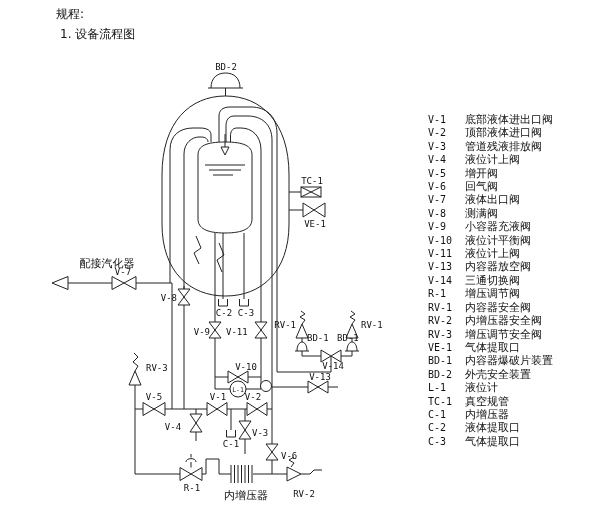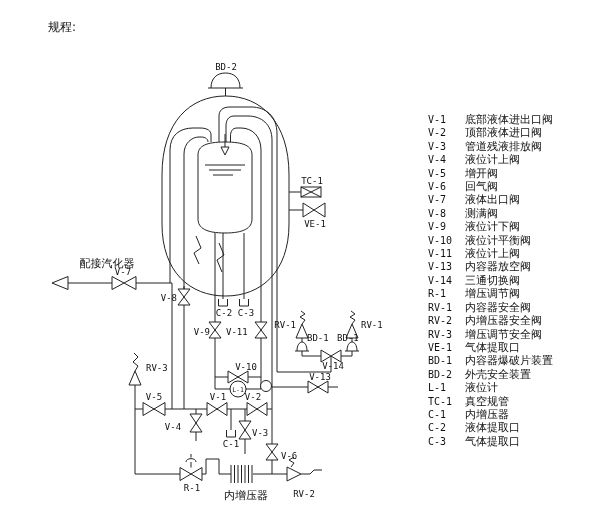--- a/index.html
+++ b/index.html
@@ -1,36 +1,37 @@
 <!DOCTYPE html>
 <html><head>
 <meta charset="utf-8">
 <style>
   html,body{margin:0;padding:0;background:#fff;}
   #stage{position:relative;width:616px;height:511px;background:#fff;overflow:hidden;
          font-family:"DejaVu Sans","Liberation Sans",sans-serif;color:#111;}
   .hdr{position:absolute;font-size:12px;color:#111;white-space:pre;}
-  #heading{left:48px;top:6px;margin-top:13px;}
+  #heading{left:56px;top:6px;}
   #subheading{left:60px;top:26px;}
   #diagram-svg{position:absolute;left:0;top:0;}
   #legend{position:absolute;left:428px;top:113px;font-size:11px;line-height:13.4px;color:#111;}
   .legend-row{display:flex;white-space:nowrap;}
   .lk{display:inline-block;width:37px;font-family:"DejaVu Sans Mono","Liberation Mono",monospace;font-size:10px;}
   .ld{display:inline-block;}
   svg text{fill:#111;font-family:"DejaVu Sans Mono","Liberation Mono",monospace;font-size:9px;}
   svg text.cjk{font-family:"DejaVu Sans","Liberation Sans",sans-serif;font-size:11px;}
   svg .ln{stroke:#222;stroke-width:1;fill:none;}
   svg .sym{stroke:#222;stroke-width:1;fill:#fff;}
 </style>
 </head>
 <body>
 
 <div id="stage">
 
   <div id="heading" class="hdr">规程:</div>
+  <div id="subheading" class="hdr">1. 设备流程图</div>
 
   <svg id="diagram-svg" width="616" height="511" viewBox="0 0 616 511">
 
     <g>
 
       <line class="ln" x1="68" y1="283" x2="112" y2="283"></line>
       <line class="ln" x1="136" y1="283" x2="172" y2="283"></line>
       <line class="ln" x1="172" y1="283" x2="172" y2="409"></line>
 
       <line class="ln" x1="184" y1="286" x2="184" y2="409"></line>
@@ -279,21 +280,21 @@
         <span class="ld">液体出口阀</span>
       </div>
 
       <div class="legend-row">
         <span class="lk">V-8</span>
         <span class="ld">测满阀</span>
       </div>
 
       <div class="legend-row">
         <span class="lk">V-9</span>
-        <span class="ld">液位计下阀</span>
+        <span class="ld">小容器充液阀</span>
       </div>
 
       <div class="legend-row">
         <span class="lk">V-10</span>
         <span class="ld">液位计平衡阀</span>
       </div>
 
       <div class="legend-row">
         <span class="lk">V-11</span>
         <span class="ld">液位计上阀</span>

